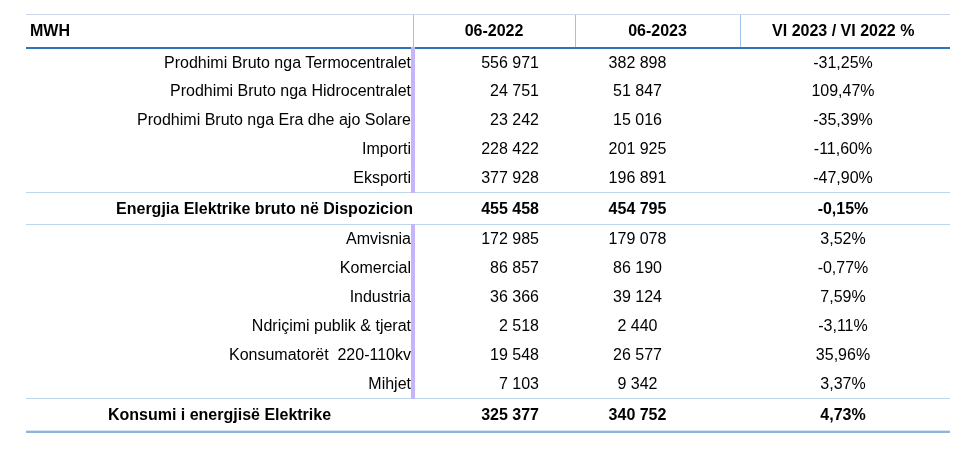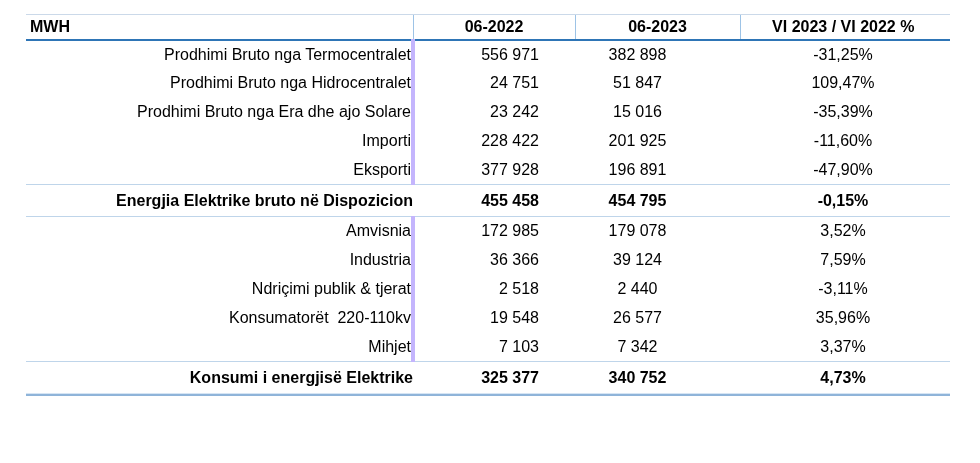--- a/index.html
+++ b/index.html
@@ -29,21 +29,21 @@
   th, td {
     padding: 0;
     height: 29px;
     vertical-align: middle;
     white-space: pre-wrap;
     overflow: hidden;
   }
 
   thead th {
     font-weight: bold;
-    height: 25px;
+    height: 33px;
     border-top: 1px solid #CBD9E9;
     border-bottom: 2px solid #2E75B6;
   }
   thead th.h-num, thead th.h-num2 { border-left: 1px solid #9DC3E6; margin-top: 48px; }
   thead th.h-pct { border-left: 1px solid #9DC3E6; text-align: center; padding-right: 4px; }
   thead th.h-label { text-align: left; padding-left: 4px; }
   thead th.h-num, thead th.h-num2 { text-align: center; }
 
   tbody.sec td.label {
     text-align: right;
@@ -55,21 +55,21 @@
   td.pct  { text-align: center; padding-right: 4px; }
 
   tbody.total td {
     font-weight: bold;
     height: 32px;
     border-top: 1px solid #BFD5EA;
     border-bottom: 1px solid #BFD5EA;
   }
   tbody.total td.label { text-align: right; padding-left: 7px; }
   tbody.total.total2 td { border-bottom: 1px solid #D6E5F4; }
-  tbody.total.total2 td.label { padding-left: 0; }
+  tbody.total.total2 td.label { text-align: center; padding-left: 0; }
 </style>
 </head>
 <body>
 
 <div class="table-wrap">
   <table>
     <colgroup>
         <col class="c0">
         <col class="c1">
         <col class="c2">
@@ -127,41 +127,47 @@
     </tbody>
 
     <tbody class="sec">
       <tr>
         <td class="label">Amvisnia</td>
         <td class="num1">172 985</td>
         <td class="num2">179 078</td>
         <td class="pct">3,52%</td>
       </tr>
       <tr>
+        <td class="label">Komercial</td>
+        <td class="num1">86 857</td>
+        <td class="num2">86 190</td>
+        <td class="pct">-0,77%</td>
+      </tr>
+      <tr>
         <td class="label">Industria</td>
         <td class="num1">36 366</td>
         <td class="num2">39 124</td>
         <td class="pct">7,59%</td>
       </tr>
       <tr>
         <td class="label">Ndriçimi publik &amp; tjerat</td>
         <td class="num1">2 518</td>
         <td class="num2">2 440</td>
         <td class="pct">-3,11%</td>
       </tr>
       <tr>
         <td class="label">Konsumatorët  220-110kv</td>
         <td class="num1">19 548</td>
         <td class="num2">26 577</td>
         <td class="pct">35,96%</td>
       </tr>
       <tr>
         <td class="label">Mihjet</td>
         <td class="num1">7 103</td>
-        <td class="num2">7 342</td>
+        <td class="num2">9 342</td>
         <td class="pct">3,37%</td>
       </tr>
     </tbody>
 
     <tbody class="total total2">
       <tr>
         <td class="label">Konsumi i energjisë Elektrike</td>
         <td class="num1">325 377</td>
         <td class="num2">340 752</td>
         <td class="pct">4,73%</td>

